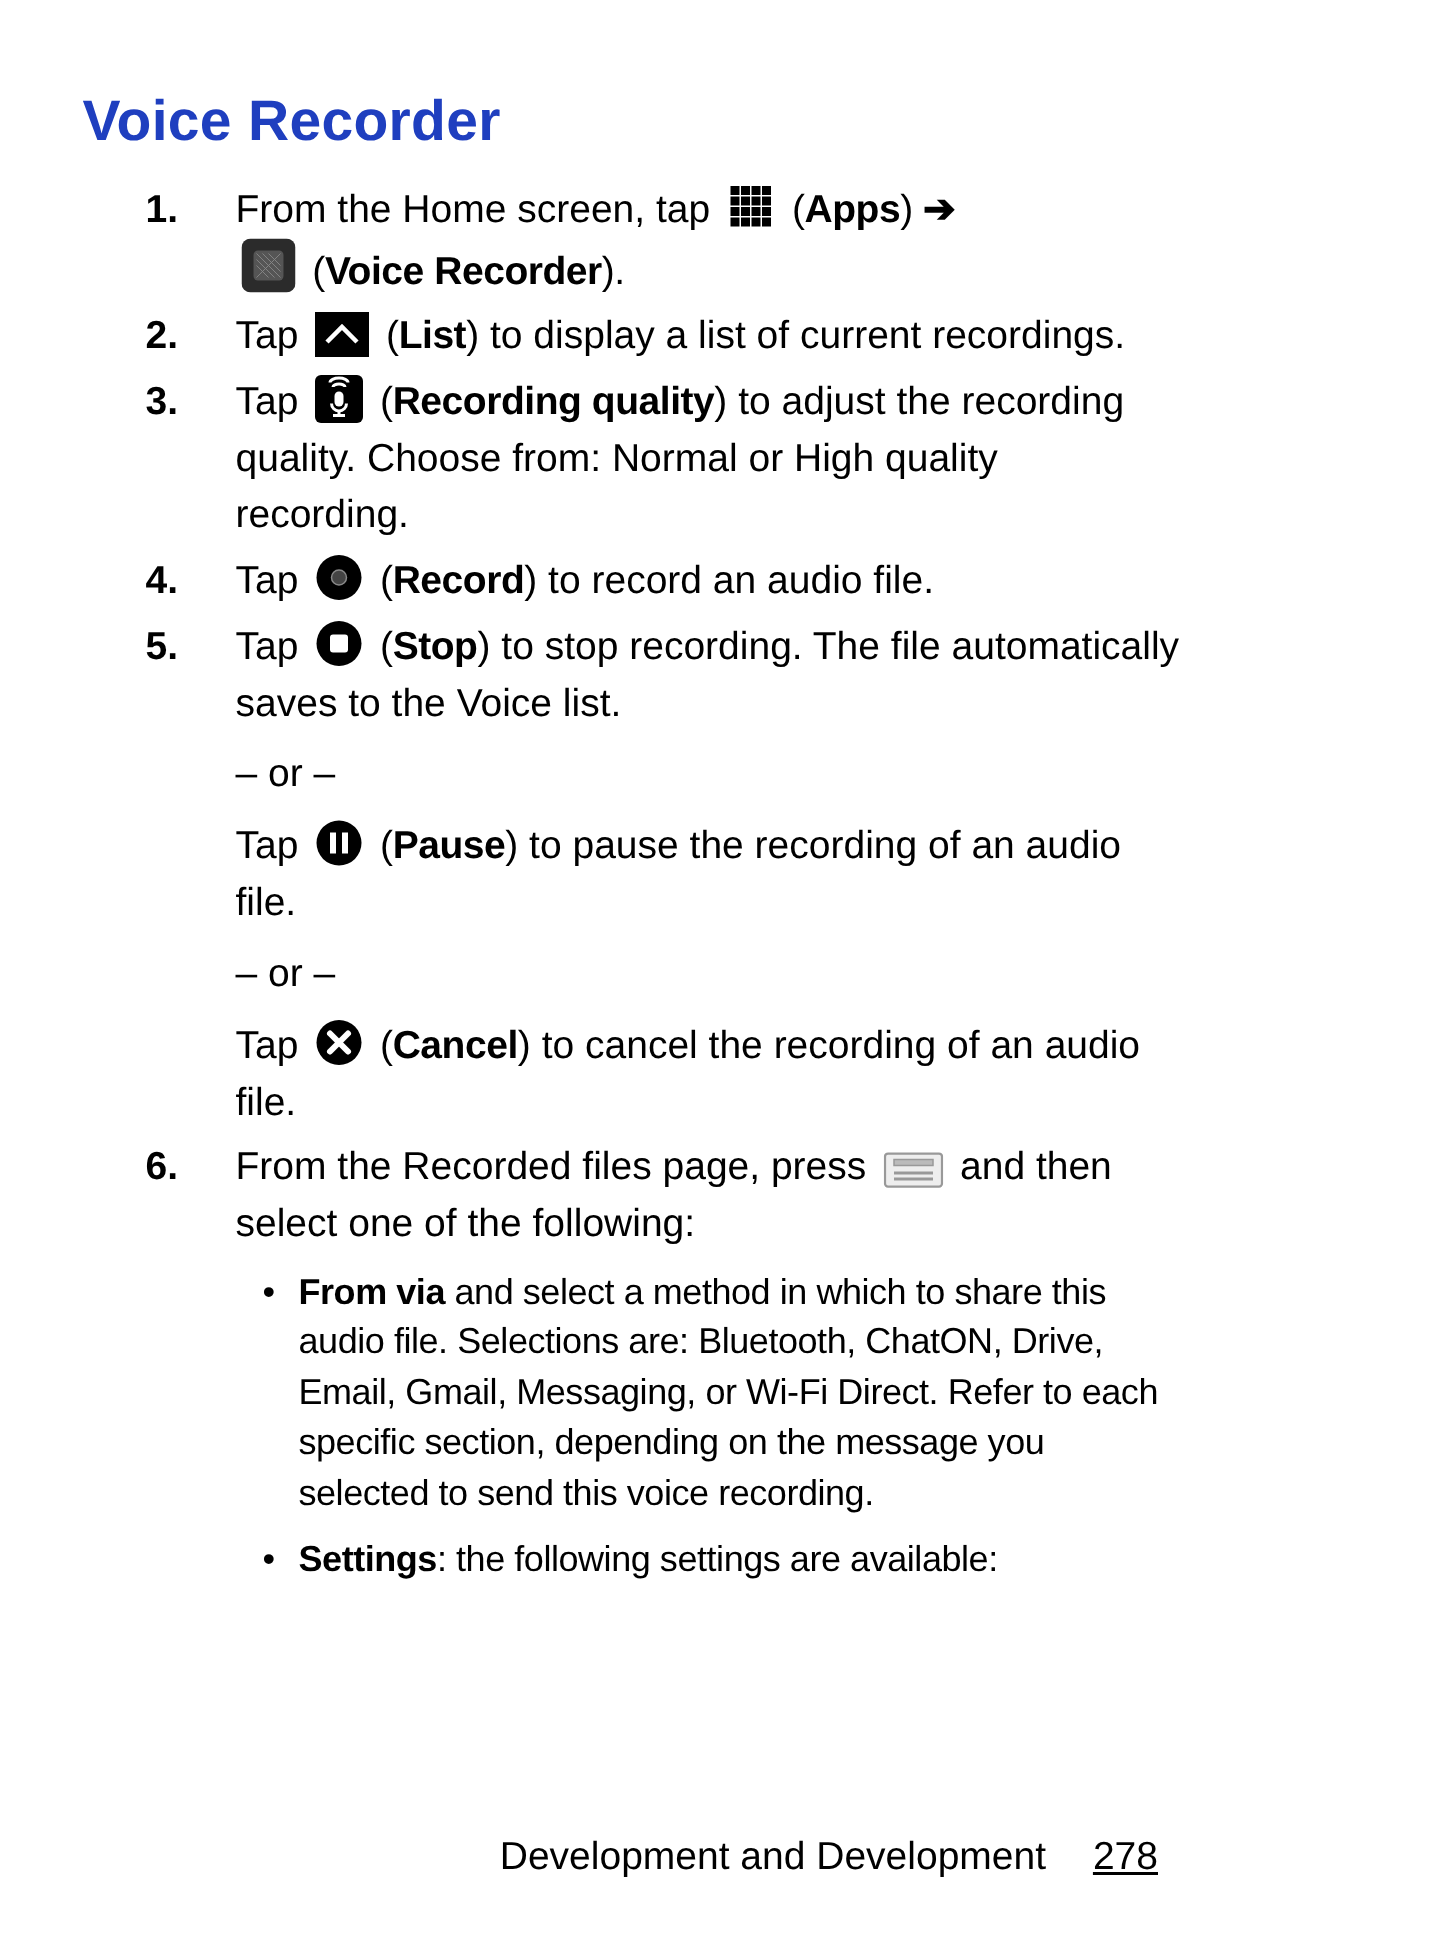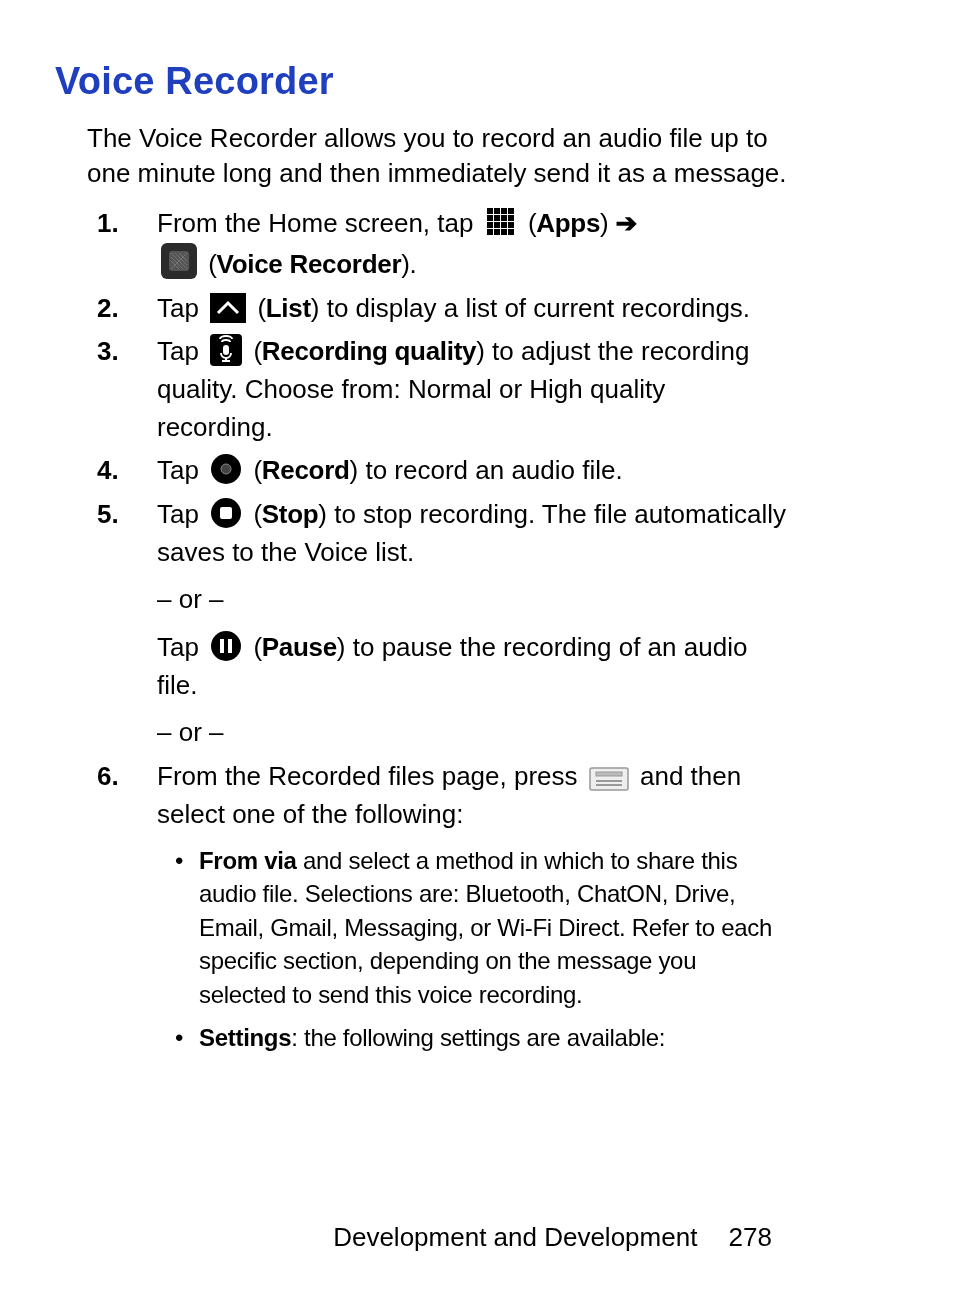--- a/index.html
+++ b/index.html
@@ -86,30 +86,30 @@
   }
   .footer {
     position: absolute;
     bottom: 42px;
     right: 70px;
     font-size: 26px;
   }
   .footer-num {
     margin-left: 24px;
     font-size: 26px;
+    text-decoration: underline;
   }
 </style>
 </head>
 <body>
 
 <div class="page">
 
   <h2 class="section-title">Voice Recorder</h2>
 
-  <p class="intro">The Voice Recorder allows you to record an audio file up to one minute long and then immediately send it as a message.</p>
 
   <ol class="steps">
 
     <li>
       <span>From the Home screen, tap </span>
       <span class="ico">
         <svg width="32" height="32" viewBox="0 0 32 32">
           <rect x="0" y="0" width="32" height="32" fill="#fff" stroke="#000" stroke-width="0"></rect>
           <g fill="#000">
             <rect x="2" y="2" width="6" height="6"></rect>
@@ -210,20 +210,33 @@
             <circle cx="16" cy="16" r="15" fill="#000"></circle>
             <rect x="10" y="9" width="4" height="14" fill="#fff"></rect>
             <rect x="18" y="9" width="4" height="14" fill="#fff"></rect>
           </svg>
         </span>
         <span class="cond"> (</span><b class="cond">Pause</b><span>) to pause the recording of an audio file.</span>
       </div>
 
       <div class="sub">– or –</div>
 
+      <div class="sub">
+        <span>Tap </span>
+        <span class="ico">
+          <svg width="32" height="32" viewBox="0 0 32 32">
+            <circle cx="16" cy="16" r="15" fill="#000"></circle>
+            <g stroke="#fff" stroke-width="4" stroke-linecap="round">
+              <line x1="10" y1="10" x2="22" y2="22"></line>
+              <line x1="22" y1="10" x2="10" y2="22"></line>
+            </g>
+          </svg>
+        </span>
+        <span class="cond"> (</span><b class="cond">Cancel</b><span>) to cancel the recording of an audio file.</span>
+      </div>
     </li>
 
     <li>
       <span>From the Recorded files page, press </span>
       <span class="ico">
         <svg width="40" height="24" viewBox="0 0 40 24">
           <rect x="1" y="1" width="38" height="22" rx="2" fill="#eee" stroke="#999" stroke-width="1.5"></rect>
           <rect x="7" y="5" width="26" height="4" fill="#bbb" stroke="#999" stroke-width="1"></rect>
           <line x1="7" y1="14" x2="33" y2="14" stroke="#999" stroke-width="2"></line>
           <line x1="7" y1="18" x2="33" y2="18" stroke="#999" stroke-width="2"></line>

